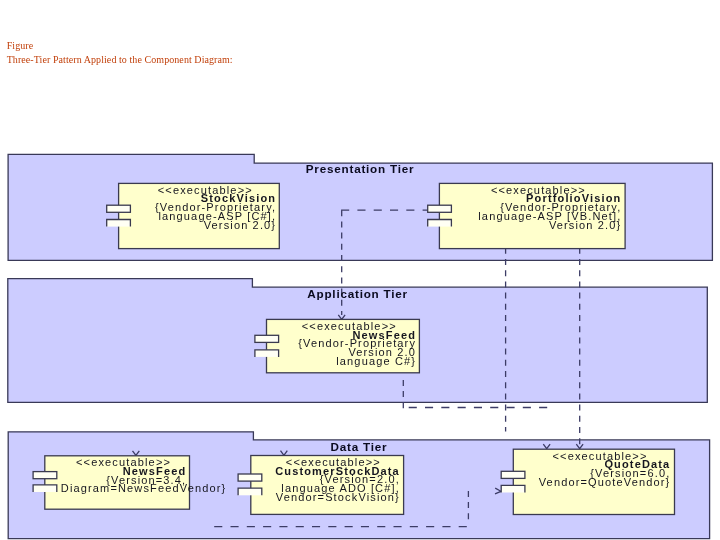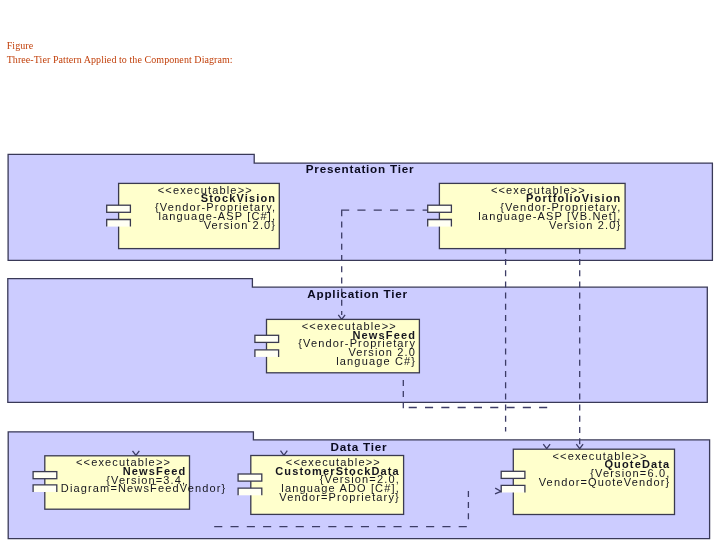--- a/index.html
+++ b/index.html
@@ -140,21 +140,21 @@
       <div class="cname">NewsFeed</div>
       <div>{Version=3.4,</div>
       <div>Diagram=NewsFeedVendor}</div>
     </div>
 
     <div class="comp-txt" style="left:266.8px;width:133.1px;top:441.9px;">
       <div class="stereo">&lt;&lt;executable&gt;&gt;</div>
       <div class="cname">CustomerStockData</div>
       <div>{Version=2.0,</div>
       <div>language ADO [C#],</div>
-      <div>Vendor=Proprietary}</div>
+      <div>Vendor=StockVision}</div>
     </div>
 
     <div class="comp-txt" style="left:529.7px;width:140.7px;top:435.6px;">
       <div class="stereo">&lt;&lt;executable&gt;&gt;</div>
       <div class="cname">QuoteData</div>
       <div>{Version=6.0,</div>
       <div>Vendor=QuoteVendor}</div>
     </div>
 
   </div>

